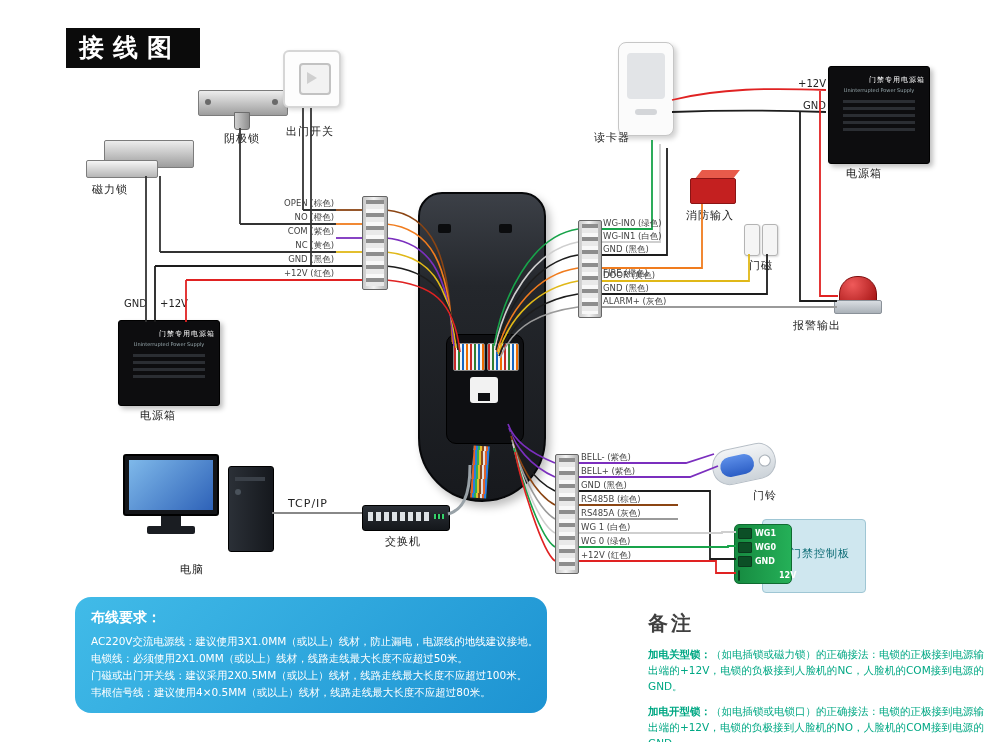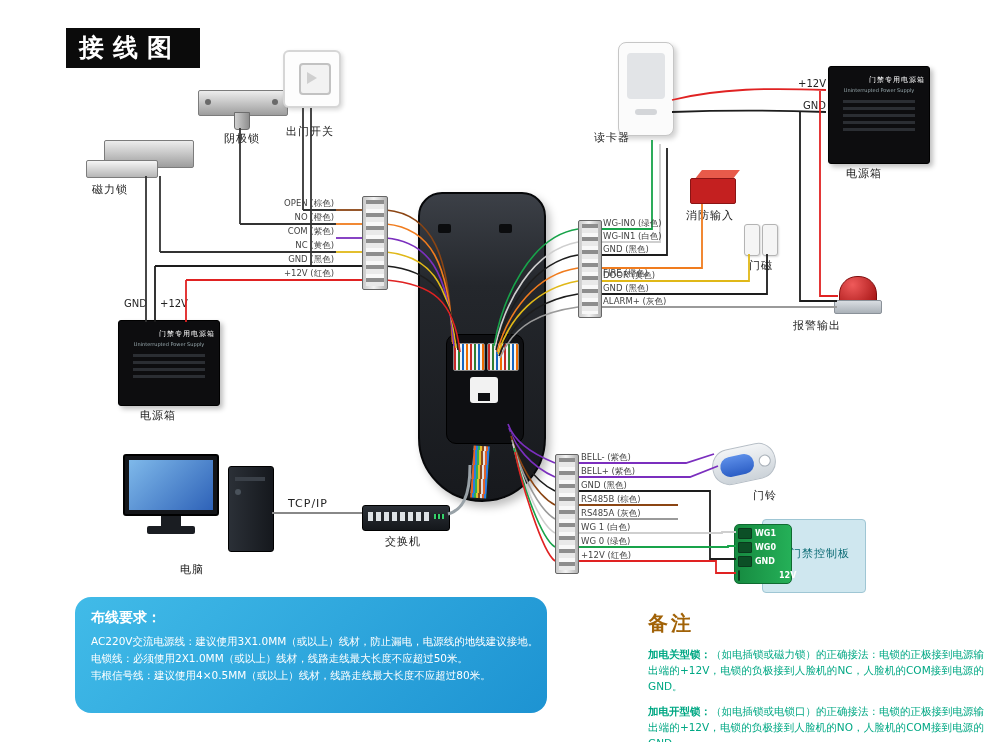--- a/index.html
+++ b/index.html
@@ -17,21 +17,21 @@
   .pbox .s{color:#9aabb0;font-size:5px;text-align:center;margin-top:2px;}
   .pbox .bars{margin:7px auto 0;width:72%;height:34px;background:repeating-linear-gradient(180deg,#2b2e33 0 3px,#0d0d0f 3px 7px);}
   .metal{background:linear-gradient(180deg,#ededed,#9d9d9d);border:1px solid #7c7c7c;border-radius:2px;position:absolute;}
   .conn{position:absolute;border:1px solid #888;border-radius:2px;
      background-image:repeating-linear-gradient(90deg,#c62828 0 2px,#f4f4f4 2px 4px,#2e7d32 4px 6px,#f4f4f4 6px 8px,#1565c0 8px 10px,#f4f4f4 10px 12px,#ef6c00 12px 14px,#f4f4f4 14px 16px);}
   .notes{position:absolute;left:75px;top:597px;width:472px;height:116px;border-radius:16px;
      background:linear-gradient(135deg,#41bbe8,#1d93d2);padding:12px 16px;box-sizing:border-box;color:#fff;}
   .notes h3{margin:0 0 6px;font-size:14px;}
   .notes .ln{font-size:10.5px;line-height:1.62;white-space:nowrap;}
   .remarks{position:absolute;left:648px;top:610px;width:336px;}
-  .remarks h3{margin:0 0 10px;font-size:20px;color:#a16207;letter-spacing:3px;}
+  .remarks h3{margin:0 0 10px;font-size:20px;color:#404040;letter-spacing:3px;}
   .remarks p{margin:0 0 10px;font-size:10.5px;line-height:1.5;color:#00a884;text-align:justify;}
   .remarks b{color:#00a884;}
   .brow{position:absolute;left:0;width:100%;height:13px;display:flex;align-items:center;}
   .screw{width:12px;height:9px;background:#0c4f26;border:1px solid #0a3a1d;margin:0 3px 0 3px;border-radius:1px;}
   .brow span{font-size:8px;font-weight:bold;color:#fff;}
 </style>
 </head>
 <body>
 
 <div id="stage">
@@ -261,20 +261,21 @@
   <div class="rl" style="left:581px;top:494px;">RS485B (棕色)</div>
   <div class="rl" style="left:581px;top:508px;">RS485A (灰色)</div>
   <div class="rl" style="left:581px;top:522px;">WG 1 (白色)</div>
   <div class="rl" style="left:581px;top:536px;">WG 0 (绿色)</div>
   <div class="rl" style="left:581px;top:550px;">+12V (红色)</div>
 
   <div class="notes">
     <h3>布线要求：</h3>
     <div class="ln">AC220V交流电源线：建议使用3X1.0MM（或以上）线材，防止漏电，电源线的地线建议接地。</div>
     <div class="ln">电锁线：必须使用2X1.0MM（或以上）线材，线路走线最大长度不应超过50米。</div>
+    <div class="ln">门磁或出门开关线：建议采用2X0.5MM（或以上）线材，线路走线最大长度不应超过100米。</div>
     <div class="ln">韦根信号线：建议使用4×0.5MM（或以上）线材，线路走线最大长度不应超过80米。</div>
   </div>
 
   <div class="remarks">
     <h3>备注</h3>
     <p><b>加电关型锁：</b><span>（如电插锁或磁力锁）的正确接法：电锁的正极接到电源输出端的+12V，电锁的负极接到人脸机的NC，人脸机的COM接到电源的GND。</span></p>
     <p><b>加电开型锁：</b><span>（如电插锁或电锁口）的正确接法：电锁的正极接到电源输出端的+12V，电锁的负极接到人脸机的NO，人脸机的COM接到电源的GND。</span></p>
   </div>
 
 </div>

